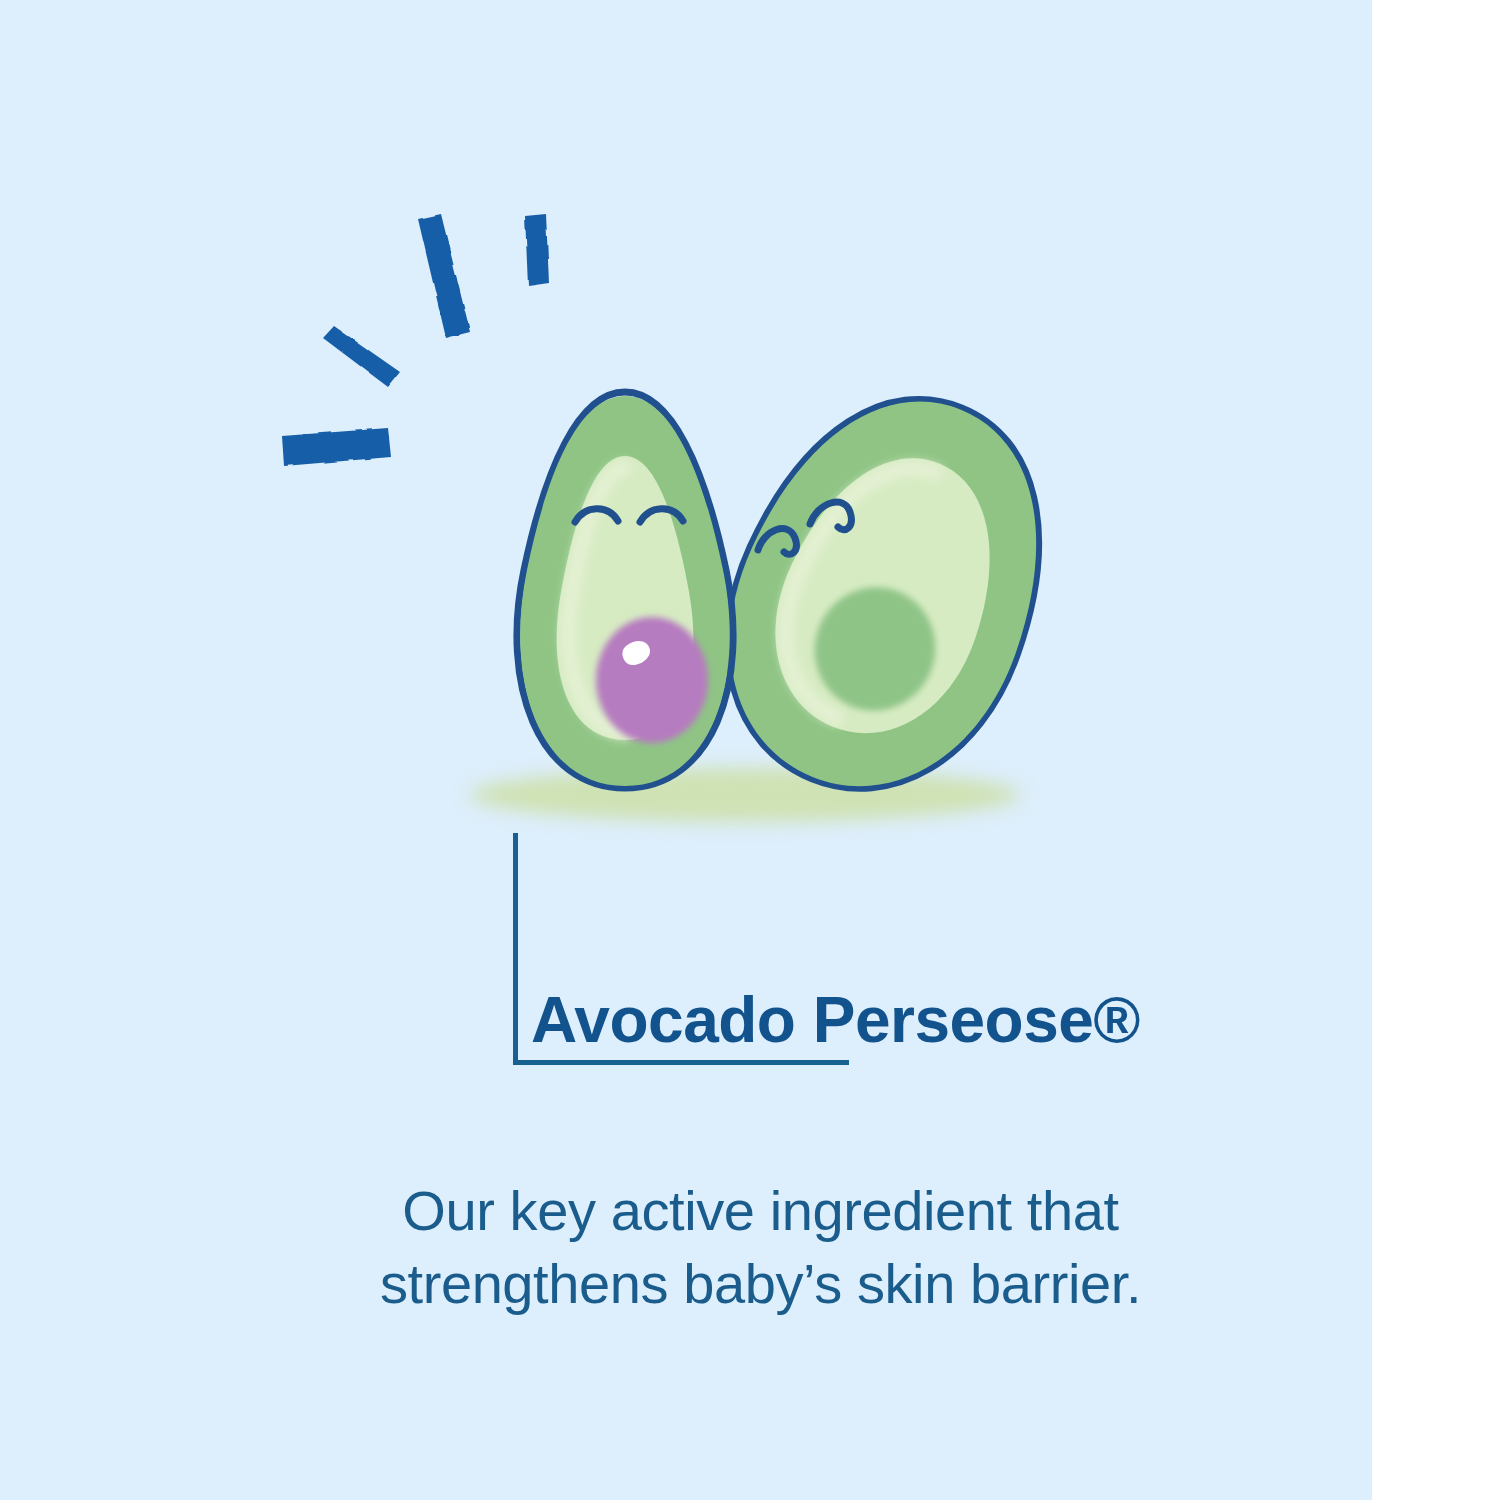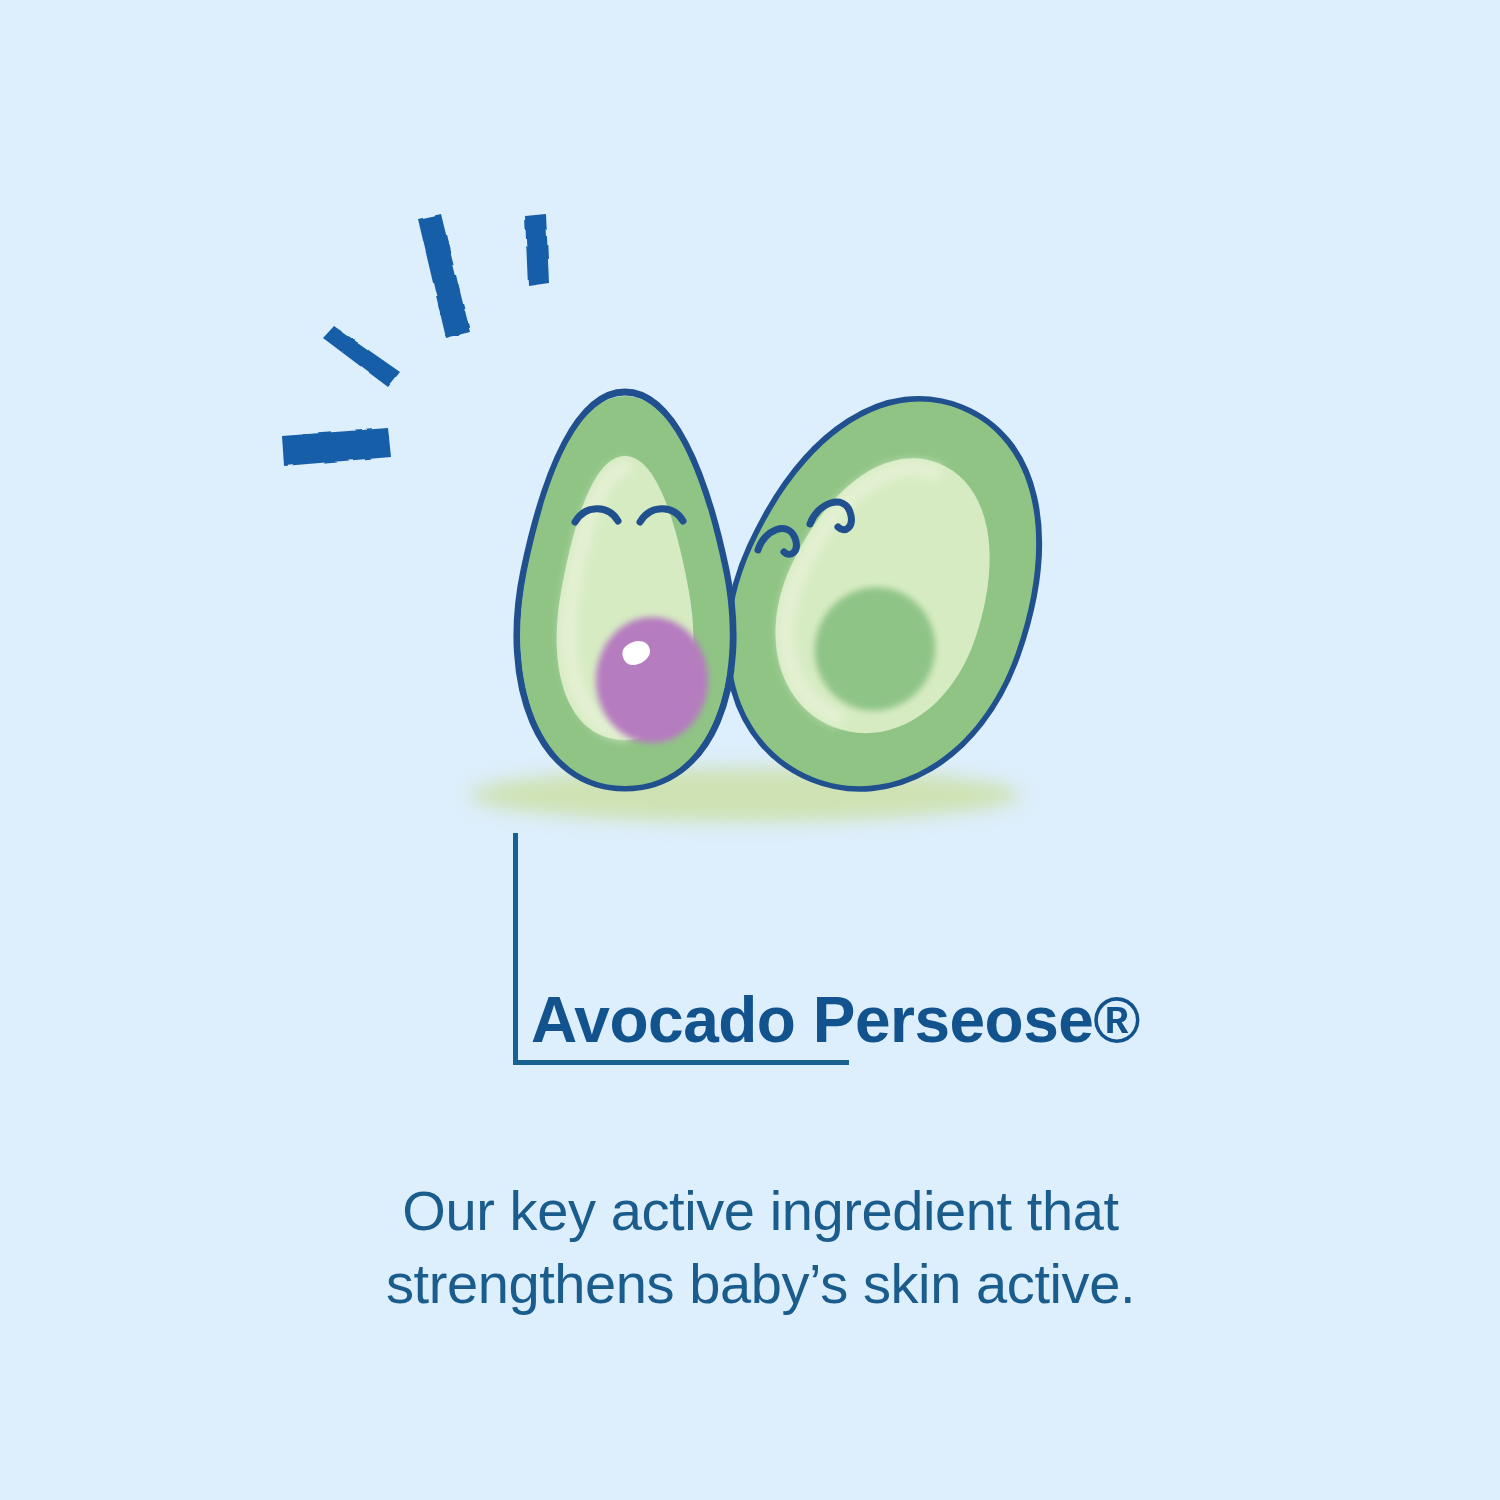--- a/index.html
+++ b/index.html
@@ -7,21 +7,21 @@
     padding: 0;
   }
   body {
     width: 1500px;
     height: 1500px;
     overflow: hidden;
     font-family: "Liberation Sans", sans-serif;
   }
   #page {
     position: relative;
-    width: 1500px;
+    width: 1372px;
     height: 1500px;
     background: #ddeefc;
     overflow: hidden;
   }
 
   
   #illustration {
     position: absolute;
     left: 0;
     top: 0;
@@ -224,16 +224,16 @@
 
   <div id="bracket">
     <div class="vline"></div>
     <div class="hline"></div>
   </div>
 
   <div id="title">Avocado Perseose®</div>
 
   <div id="body-copy">
     <span class="line">Our key active ingredient that</span>
-    <span class="line">strengthens baby’s skin active.</span>
+    <span class="line">strengthens baby’s skin barrier.</span>
   </div>
 
 </div>
 
 </body></html>

